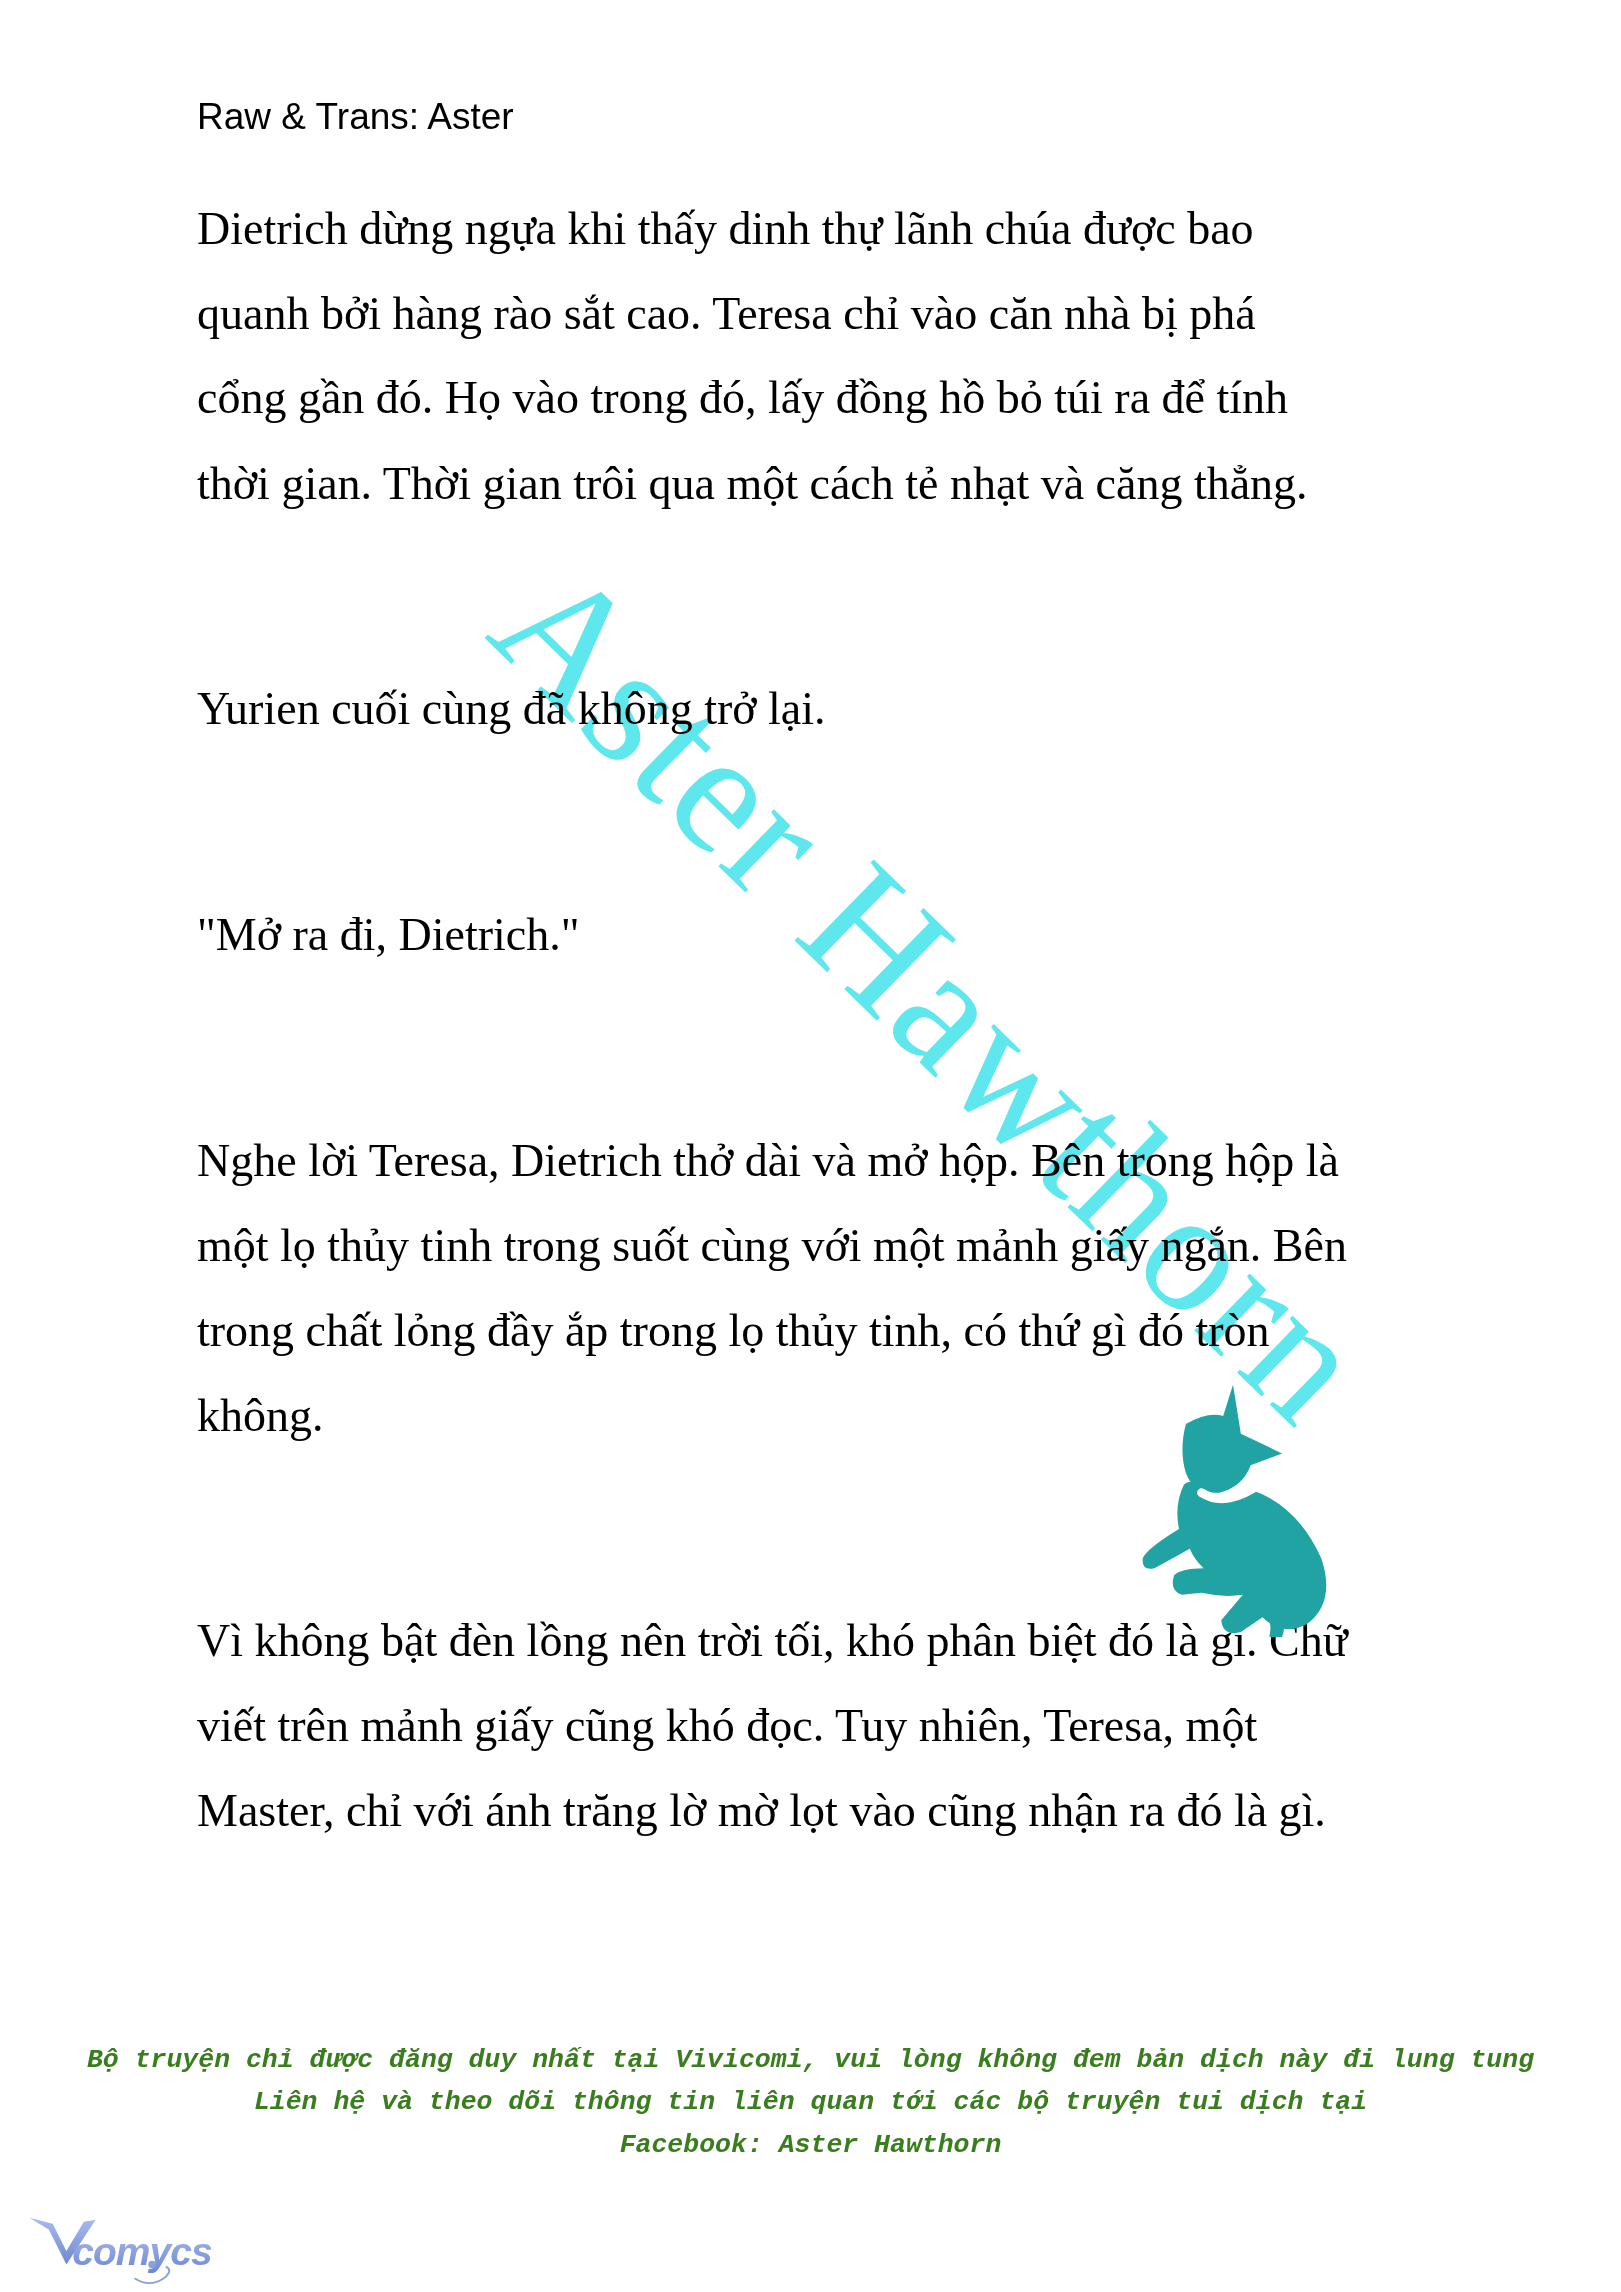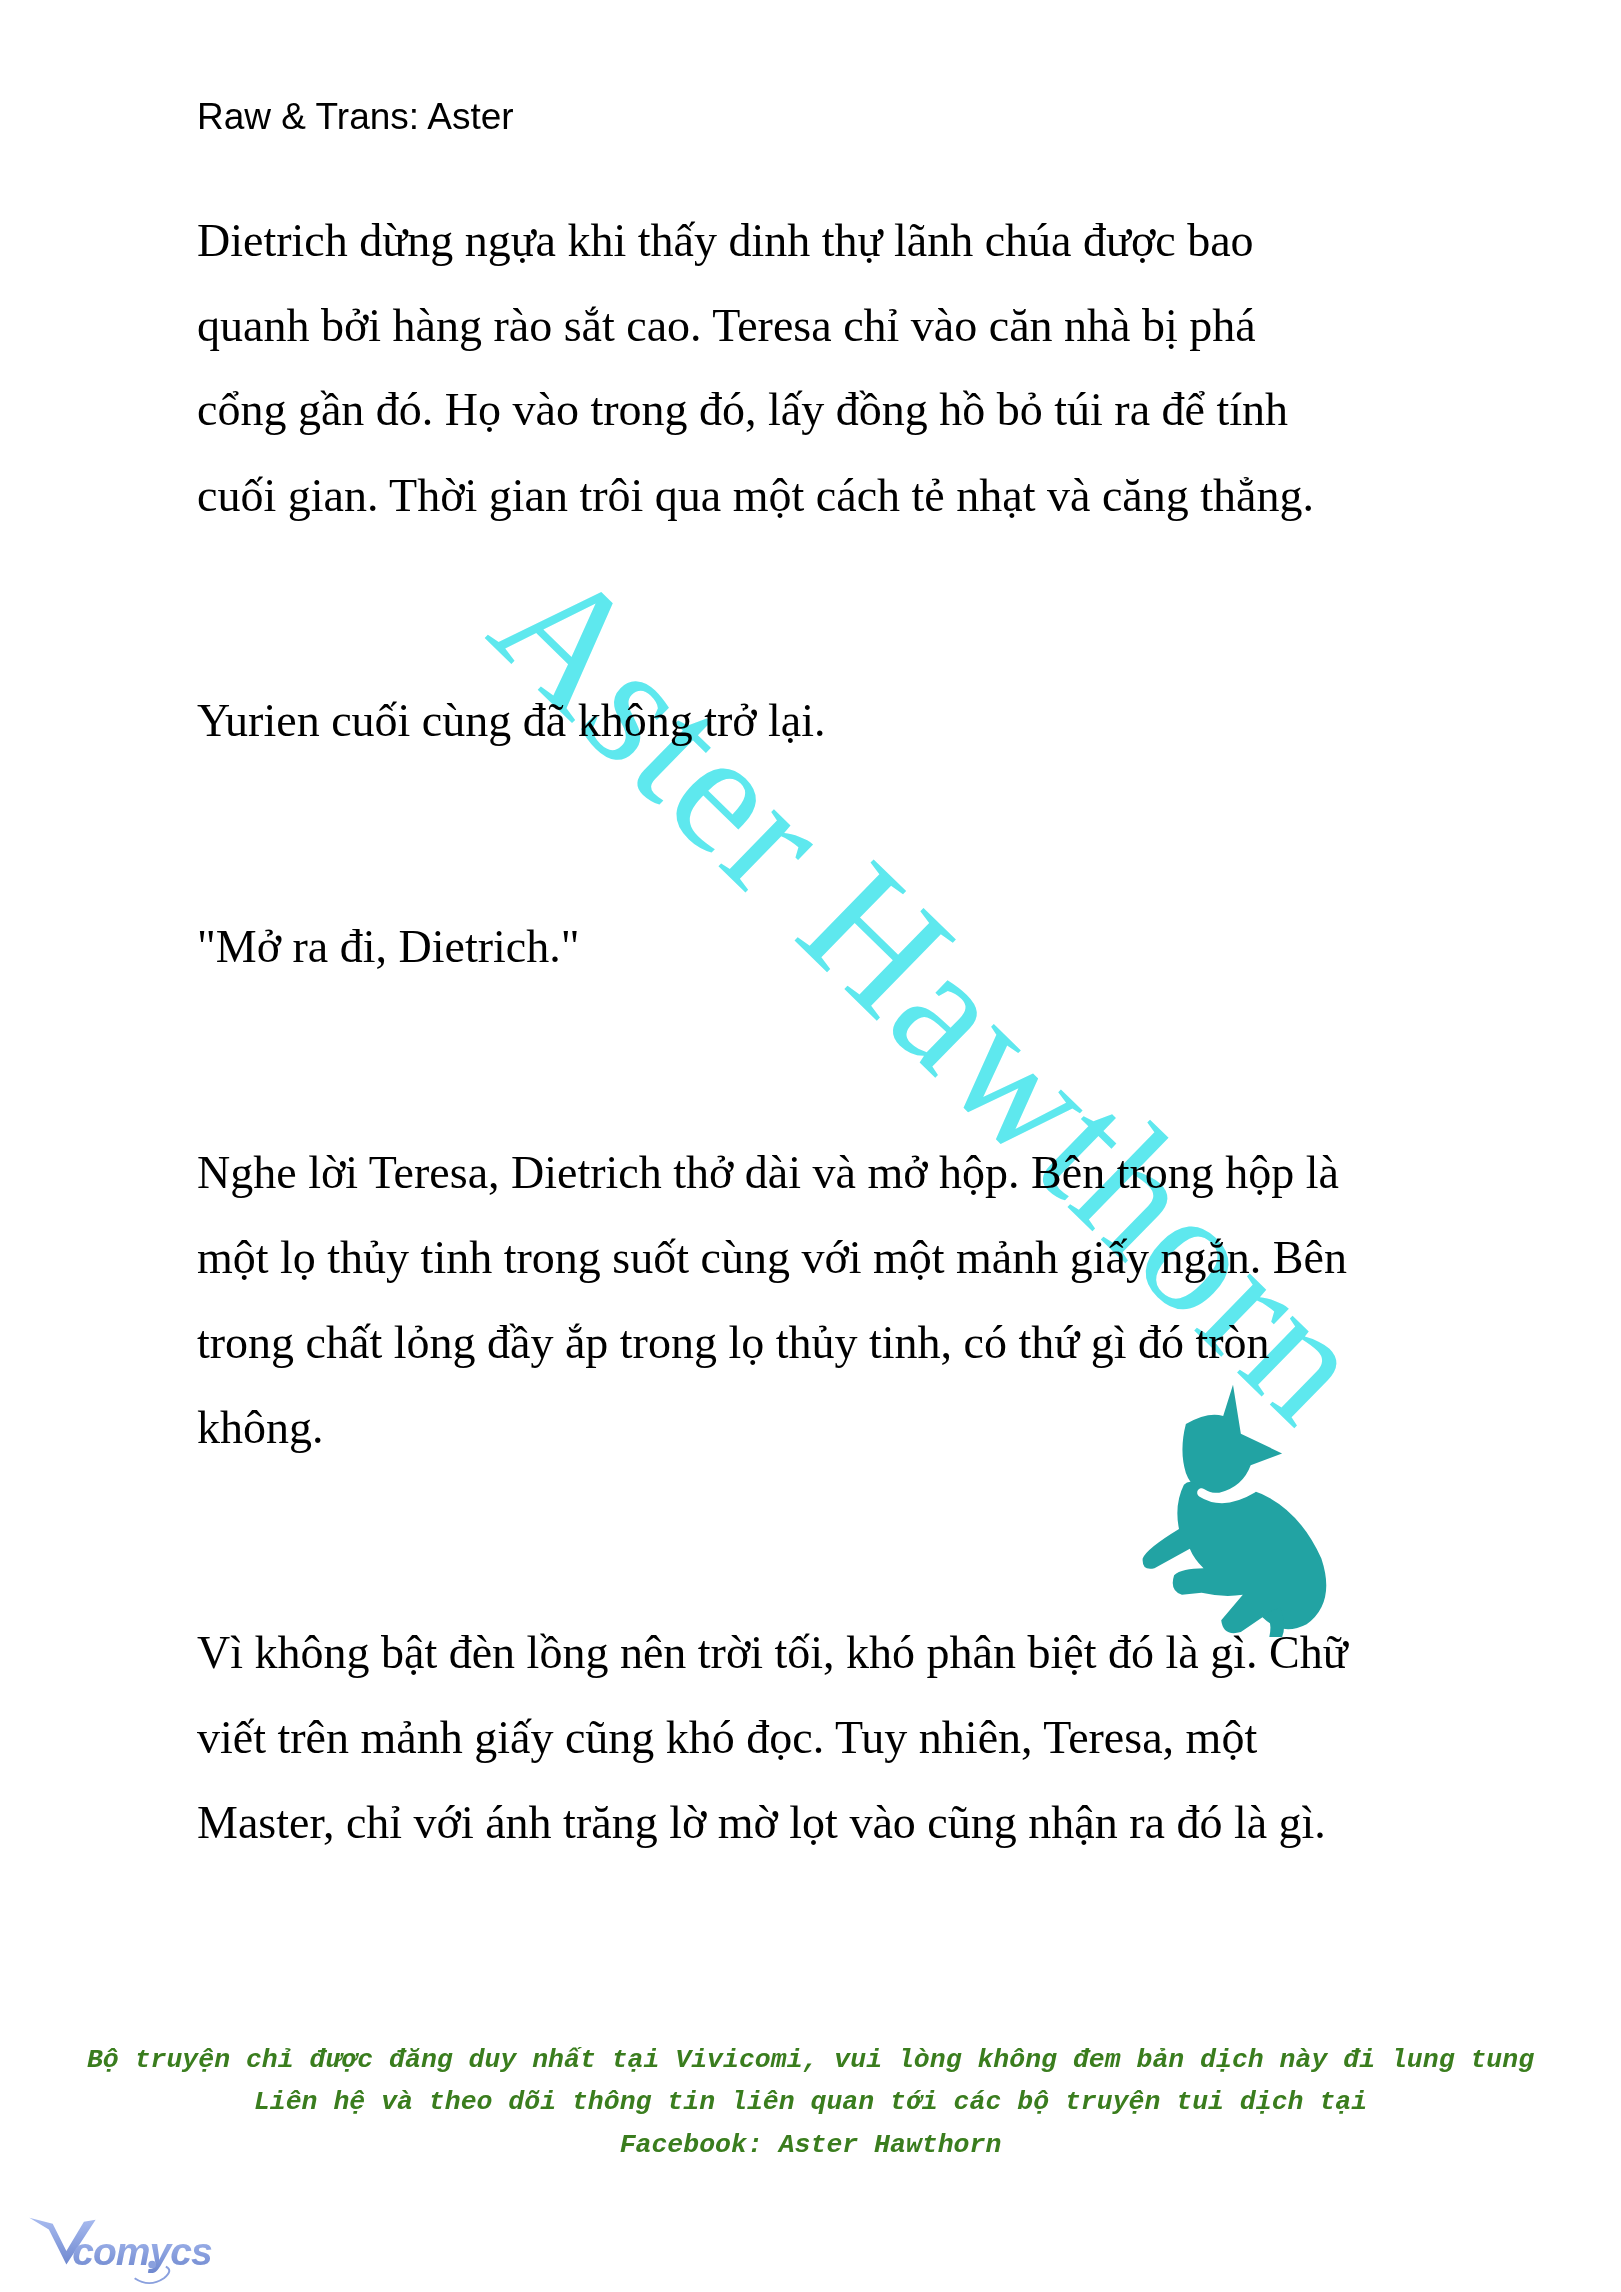--- a/index.html
+++ b/index.html
@@ -21,21 +21,20 @@
     }
     .body-line {
       position: absolute;
       left: 197px;
       font-family: "Liberation Serif", serif;
       font-size: 46px;
       color: #000;
       white-space: nowrap;
       line-height: 1;
       z-index: 2;
-      margin-top: 12px;
     }
     .watermark {
       position: absolute;
       left: 167px;
       top: 961px;
       transform-origin: 0 0;
       transform: rotate(44.3deg) translate(0, -598px);
       font-family: "Liberation Serif", serif;
       font-size: 173px;
       color: #5ee8ee;
@@ -78,21 +77,21 @@
 
 <div class="page">
 
   <div class="header">Raw &amp; Trans: Aster</div>
 
   <div class="watermark">Aster Hawthorn</div>
 
   <div class="body-line" style="top:206px">Dietrich dừng ngựa khi thấy dinh thự lãnh chúa được bao</div>
   <div class="body-line" style="top:291px">quanh bởi hàng rào sắt cao. Teresa chỉ vào căn nhà bị phá</div>
   <div class="body-line" style="top:375px">cổng gần đó. Họ vào trong đó, lấy đồng hồ bỏ túi ra để tính</div>
-  <div class="body-line" style="top:461px">cuối gian. Thời gian trôi qua một cách tẻ nhạt và căng thẳng.</div>
+  <div class="body-line" style="top:461px">thời gian. Thời gian trôi qua một cách tẻ nhạt và căng thẳng.</div>
 
   <div class="body-line" style="top:686px">Yurien cuối cùng đã không trở lại.</div>
 
   <div class="body-line" style="top:912px">"Mở ra đi, Dietrich."</div>
 
   <div class="body-line" style="top:1138px">Nghe lời Teresa, Dietrich thở dài và mở hộp. Bên trong hộp là</div>
   <div class="body-line" style="top:1223px">một lọ thủy tinh trong suốt cùng với một mảnh giấy ngắn. Bên</div>
   <div class="body-line" style="top:1308px">trong chất lỏng đầy ắp trong lọ thủy tinh, có thứ gì đó tròn</div>
   <div class="body-line" style="top:1393px">không.</div>
 

